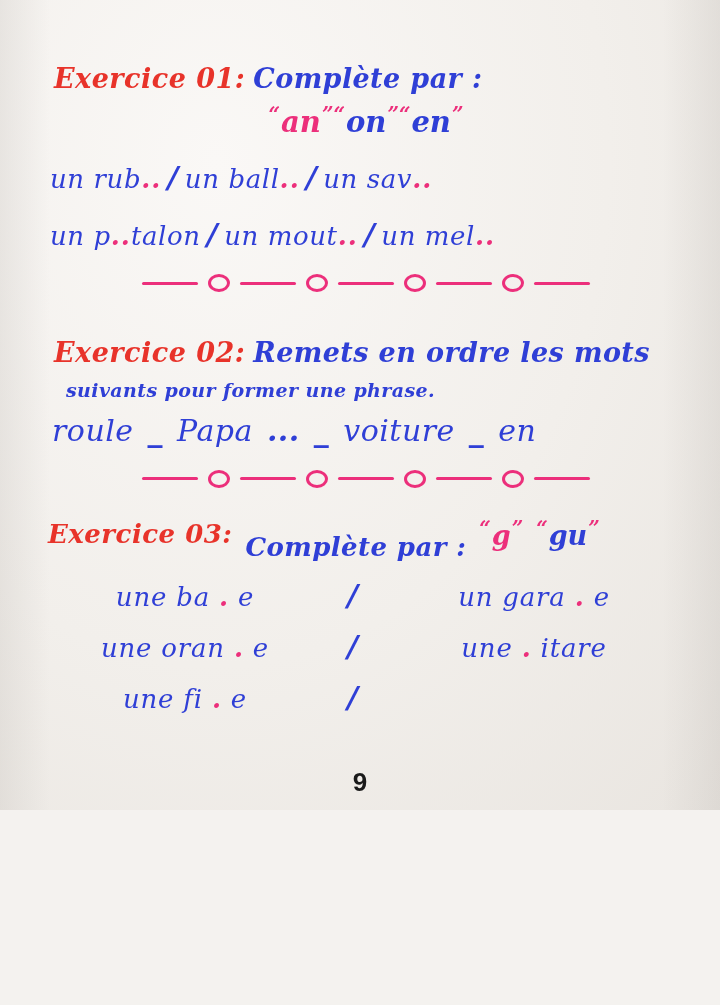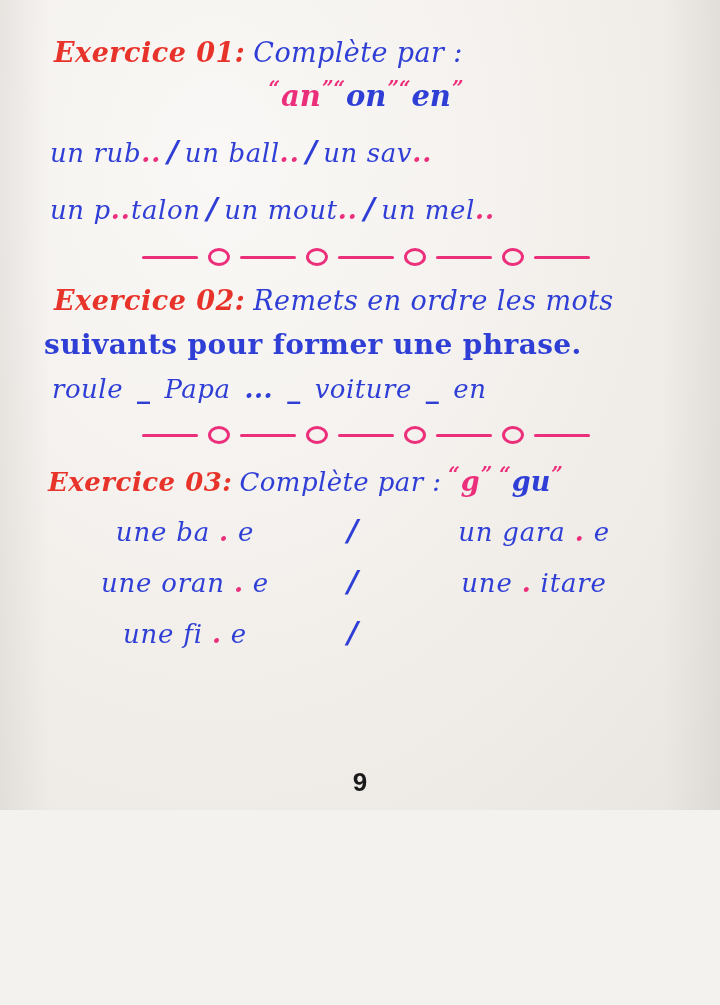--- a/index.html
+++ b/index.html
@@ -47,29 +47,31 @@
   }
   .ex-title {
     color: #e8332a;
     font-style: italic;
     font-weight: bold;
     letter-spacing: 0.5px;
   }
   .ex-instr {
     color: #2f3fd6;
     font-style: italic;
-    font-weight: normal;
+    font-weight: bold;
     letter-spacing: 0.4px;
+    margin-top: 26px;
   }
   .ex-instr-wrap {
     color: #2f3fd6;
-    font-weight: bold;
-    font-size: 28px;
+    font-style: italic;
+    font-weight: bold;
+    font-size: 19px;
     line-height: 1.5;
-    margin: 0 0 4px 4px;
+    margin: 0 0 4px 26px;
     letter-spacing: 0.4px;
   }
 
   .quoted-row {
     display: flex;
     justify-content: center;
     margin: 6px 0 12px 0;
     font-size: 29px;
   }
   .q {
@@ -132,36 +134,36 @@
     height: 12px;
     border: 3px solid #ec2f7b;
     border-radius: 50%;
   }
 
   .sentence-row {
     display: flex;
     align-items: baseline;
     justify-content: flex-start;
     gap: 14px;
-    font-size: 26px;
+    font-size: 30px;
     color: #2f3fd6;
     font-style: italic;
     margin: 8px 0 10px 12px;
     letter-spacing: 0.5px;
   }
   .sentence-row .sep-dash {
     color: #2f3fd6;
     font-weight: bold;
   }
 
   .ex3-head {
     display: flex;
-    align-items: flex-end;
+    align-items: center;
     flex-wrap: wrap;
-    gap: 7px;
+    gap: 13px;
     margin: 2px 0 10px 8px;
     font-size: 26px;
   }
   .ex3-head .q { font-size: 27px; }
 
   .pair-row {
     display: flex;
     align-items: baseline;
     font-size: 26px;
     color: #2f3fd6;

